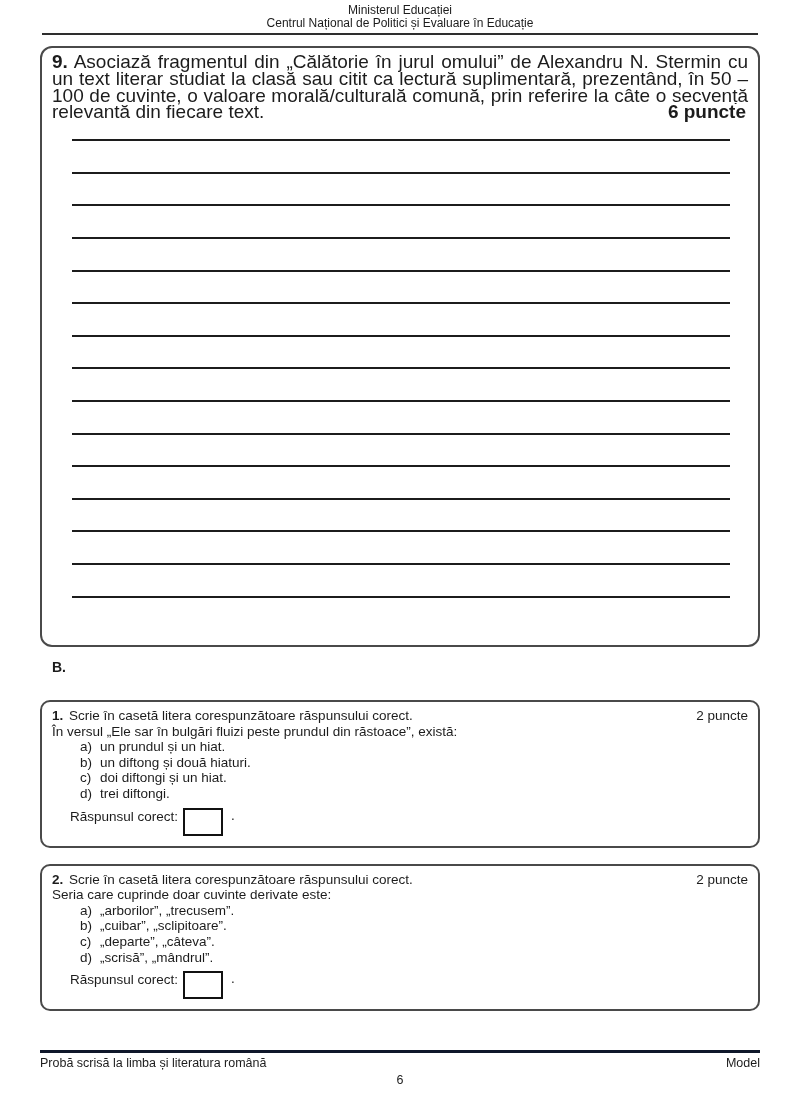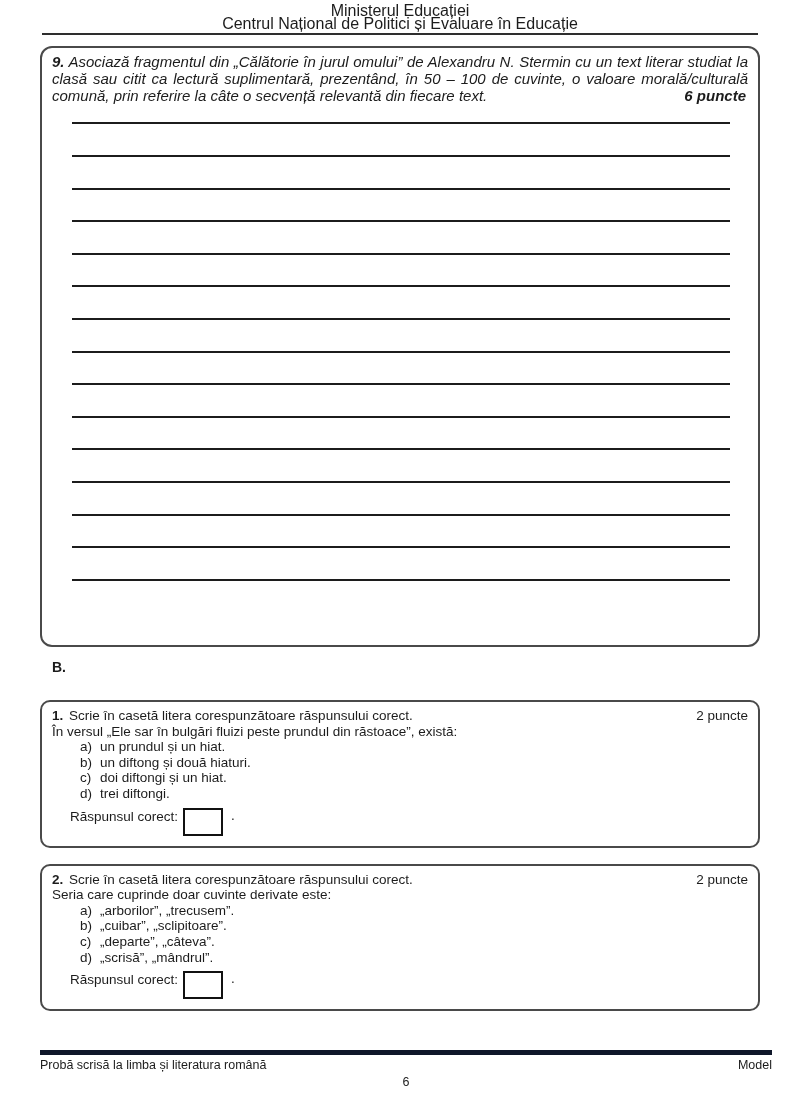--- a/index.html
+++ b/index.html
@@ -10,43 +10,42 @@
     color: #1c1c1c;
     font-family: "Liberation Sans", sans-serif;
     position: relative;
     overflow: hidden;
   }
   .page { padding: 0 40px; }
 
   
   .header {
     text-align: center;
-    font-size: 16px;
+    font-size: 12px;
     line-height: 13px;
     padding-top: 4px;
     padding-bottom: 3px;
     border-bottom: 2px solid #2e2e2e;
     margin: 0 2px;
   }
 
   
   .q9-box {
     margin-top: 11px;
     border: 2px solid #4a4a4a;
     border-radius: 12px;
     padding: 6px 10px 0 10px;
     height: 601px;
   }
   .q9-text {
-    font-size: 15px;
+    font-size: 19px;
     line-height: 16.8px;
     text-align: justify;
     margin: 0;
     position: relative;
-    font-style: italic;
   }
   .bold { font-weight: bold; }
   .q9-points {
     position: absolute;
     right: 2px; bottom: 0;
     font-weight: bold;
     background: #fff;
   }
   .writing-lines { margin: 0 18px 0 20px; }
   .writing-line { height: 32.6px; border-bottom: 2px solid #1c1c1c; }
@@ -88,22 +87,22 @@
     width: 40px; height: 28px;
     border: 2px solid #111;
     margin-left: 5px;
     background: #fff;
   }
   .answer-suffix { margin-left: 8px; margin-bottom: 3px; }
 
   
   .footer {
     position: absolute;
-    left: 40px; right: 28px; top: 1050px;
-    border-top: 5px solid #0f172a;
+    left: 40px; right: 40px; top: 1050px;
+    border-top: 3px solid #0f172a;
   }
   .footer-row {
     display: flex;
     justify-content: space-between;
     font-size: 12.5px;
     padding-top: 3px;
   }
   .footer-page {
     text-align: center;
     font-size: 12.5px;

